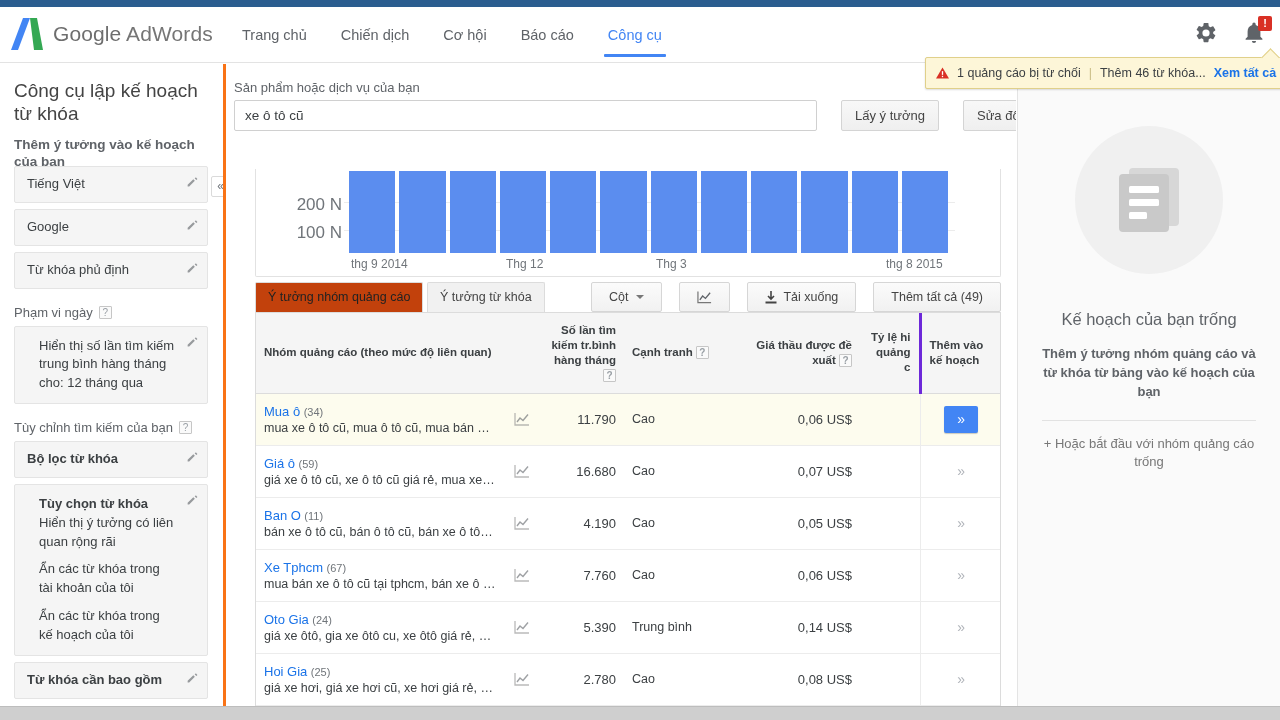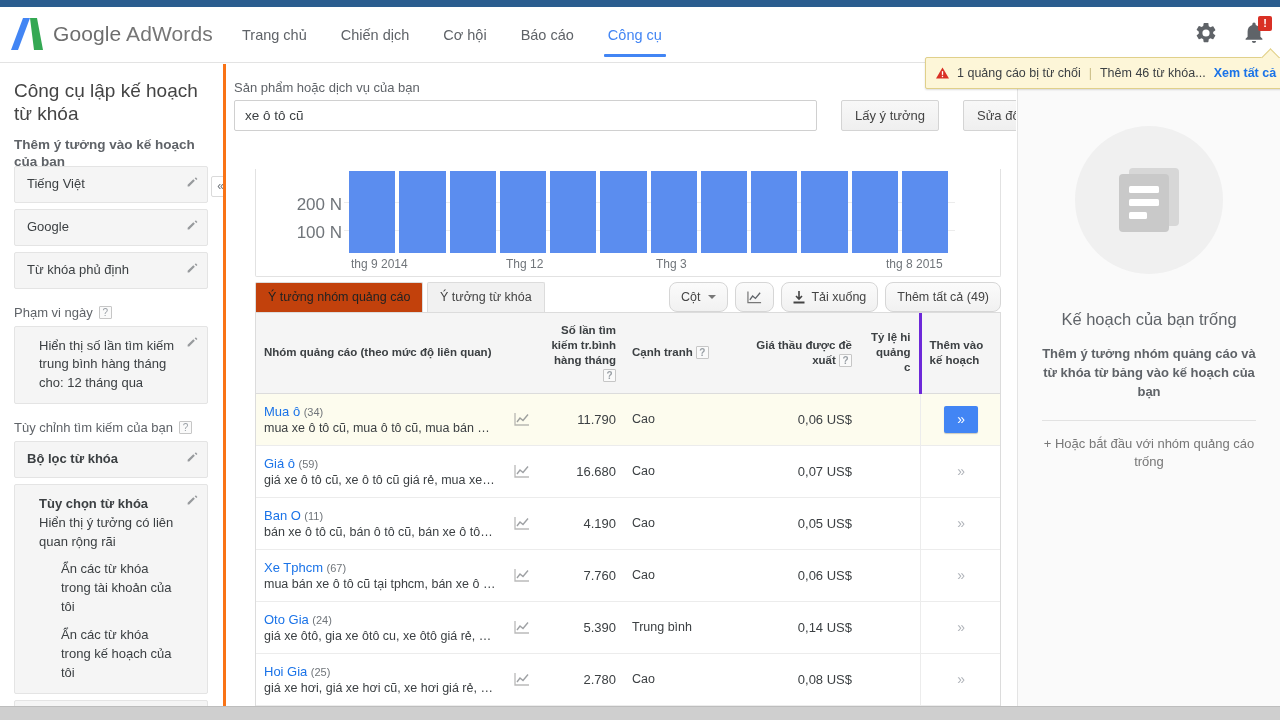--- a/index.html
+++ b/index.html
@@ -90,21 +90,21 @@
   #sidebar-scroll { position: absolute; top: 102px; left: 0; width: 226px; }
   .side-card {
     position: relative; margin: 0 18px 6px 14px;
     background: #f5f5f5; border: 1px solid #e4e4e4; border-radius: 2px;
     padding: 8px 30px 8px 12px; font-size: 13px; color: #3c4043;
     line-height: 1.45; cursor: pointer;
   }
   .side-card.tall { padding-top: 10px; padding-bottom: 10px; padding-left: 24px; }
   .side-card .ctitle { font-weight: bold; display: block; }
   .side-card .cline { display: block; }
-  .side-card .cline + .cline { margin-top: 9px; margin-left: 22px; }
+  .side-card .cline + .cline { margin-top: 9px; }
   .pencil {
     position: absolute; right: 8px; top: 8px; width: 13px; height: 13px;
     opacity: .62; cursor: pointer;
   }
   .side-group-label {
     font-size: 13px; color: #5f6368; padding: 10px 14px 6px 14px;
     display: flex; align-items: center; gap: 6px;
   }
   .qmark {
     display: inline-block; width: 13px; height: 13px; line-height: 12px;
@@ -161,24 +161,25 @@
   #tabs-row { position: absolute; top: 218px; left: 28px; width: 746px; height: 30px; }
   .tab {
     position: absolute; top: 0; height: 30px; padding: 0 12px;
     border: 1px solid #dcdcdc; border-bottom: none; border-radius: 2px 2px 0 0;
     font-size: 12.5px; color: #444; line-height: 29px; cursor: pointer;
     background: #f1f1f1; white-space: nowrap;
   }
   .tab.active { background: #c2410c; color: #222; z-index: 3; }
   #toolbar { position: absolute; right: 0; top: 0; display: flex; gap: 7px; }
   .tbtn {
-    height: 30px; padding: 0 11px; border: 1px solid #d6d6d6; border-radius: 8px;
+    height: 30px; padding: 0 17px; border: 1px solid #d6d6d6; border-radius: 2px;
     background: linear-gradient(#fbfbfb,#f1f1f1); font-size: 12.5px; color: #444;
     display: flex; align-items: center; gap: 6px; cursor: pointer; white-space: nowrap;
     font-family: inherit;
+    margin-left: 10px;
   }
   .caret {
     width: 0; height: 0; border-left: 4px solid transparent;
     border-right: 4px solid transparent; border-top: 4px solid #777; margin-left: 2px;
   }
 
   
   #table-wrap {
     position: absolute; top: 248px; left: 28px; width: 746px; height: 442px;
     border: 1px solid #dcdcdc; background: #fff; overflow: hidden;

